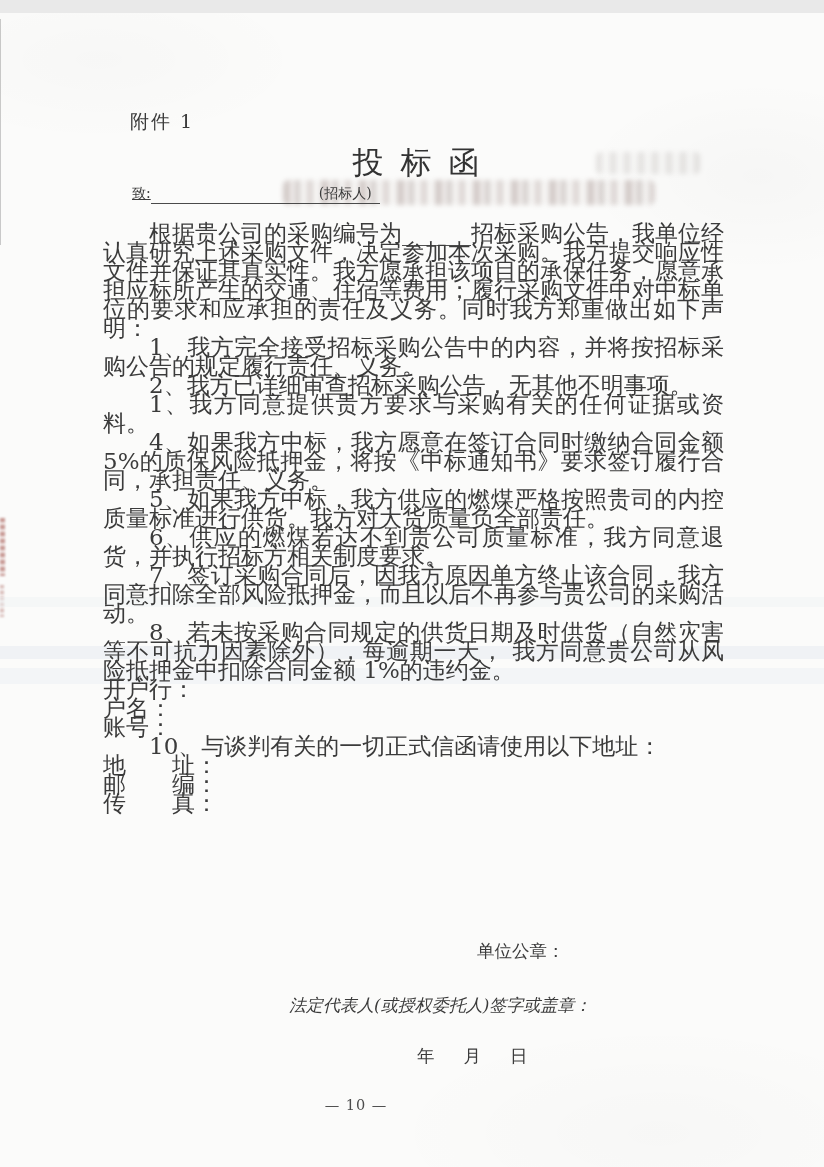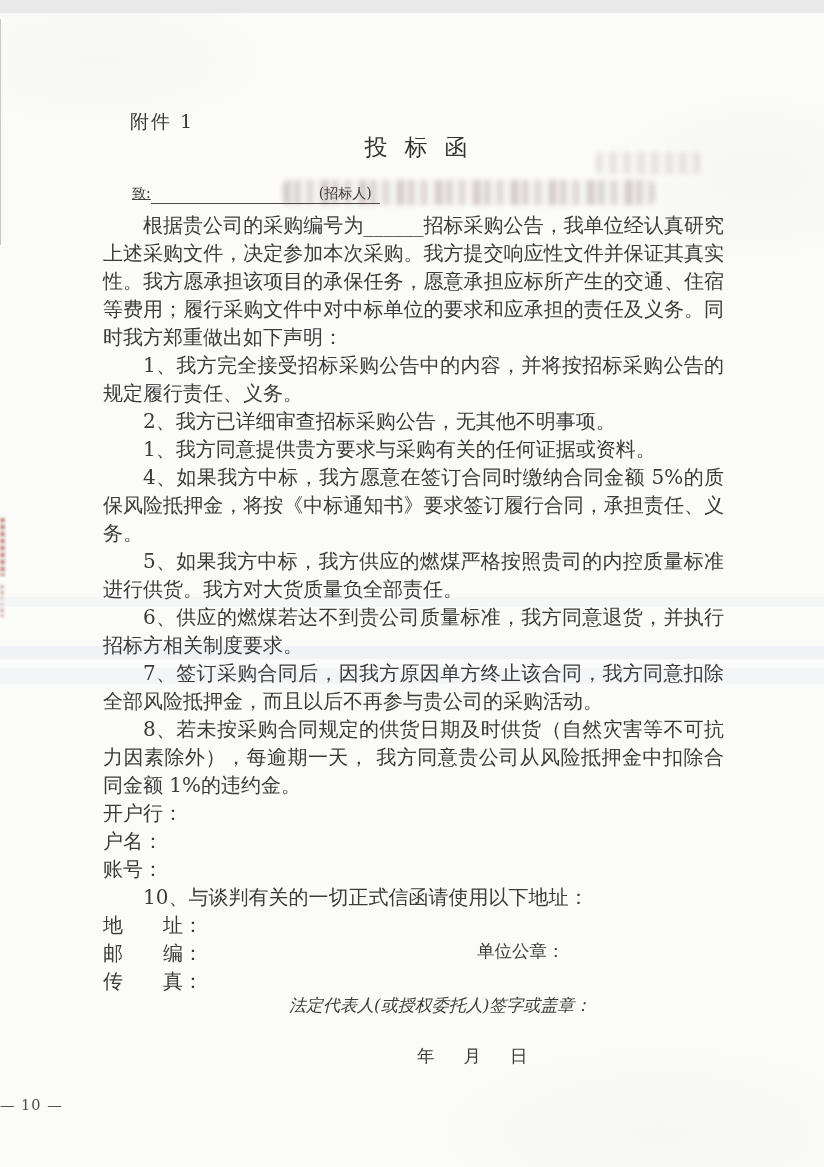--- a/index.html
+++ b/index.html
@@ -60,43 +60,43 @@
   .scan-band{position:absolute;left:0;width:824px;pointer-events:none;}
   .band-a{top:584px;height:10px;background:rgba(238,241,243,0.45);}
   .band-b{top:633px;height:13px;background:rgba(233,237,241,0.60);}
   .band-c{top:655px;height:16px;background:rgba(236,240,243,0.50);}
   
   .attachment{
     position:absolute;left:130px;top:96px;
     font-size:19px;letter-spacing:2px;color:#3a3a3a;
   }
   .doc-title{
-    position:absolute;left:0;top:119px;width:824px;
+    position:absolute;left:0;top:129px;width:824px;
     text-align:center;
-    font-size:23px;font-weight:500;color:#333;
+    font-size:31px;font-weight:500;color:#333;
     letter-spacing:17px;padding-left:25px;box-sizing:border-box;
     margin:0;
   }
   .salutation{
     position:absolute;left:132px;top:172px;
     font-size:14px;color:#3b3b3b;white-space:nowrap;text-decoration:underline;
   }
   .underlined-group{
     display:inline-block;
     border-bottom:1.5px solid #4a4a4a;
     padding-right:8px;
     vertical-align:baseline;
   }
   .blank-line{
     display:inline-block;width:168px;height:1em;
     vertical-align:bottom;
   }
   .doc-body{
-    position:absolute;left:103px;top:198px;width:621px;
-    font-size:20px;line-height:28px;color:#3b3b3b;
+    position:absolute;left:103px;top:211px;width:621px;
+    font-size:23px;line-height:19px;color:#3b3b3b;
     text-align:justify;
   }
   .doc-body p{margin:0;}
   .para{text-indent:2em;}
   .field-line{margin-left:31px;}
   .addr-line{margin-left:47px;}
   .seal-line{
     position:absolute;left:477px;top:926px;
     font-size:17.5px;color:#3b3b3b;
   }
@@ -104,21 +104,21 @@
     position:absolute;left:289px;top:981px;
     font-size:17px;color:#3b3b3b;font-style:italic;
   }
   .date-line{
     position:absolute;left:417px;top:1031px;
     display:flex;gap:29px;
     font-size:17.5px;color:#3b3b3b;
   }
   .page-number{
     position:absolute;left:0;top:1084px;width:712px;
-    text-align:left;
+    text-align:center;
     font-size:14.5px;letter-spacing:1px;color:#4c4c4c;
     font-family:"DejaVu Serif","Liberation Serif",serif;
   }
 </style>
 </head>
 <body>
 
 <div class="page">
 
   <div class="edge-hairline"></div>

